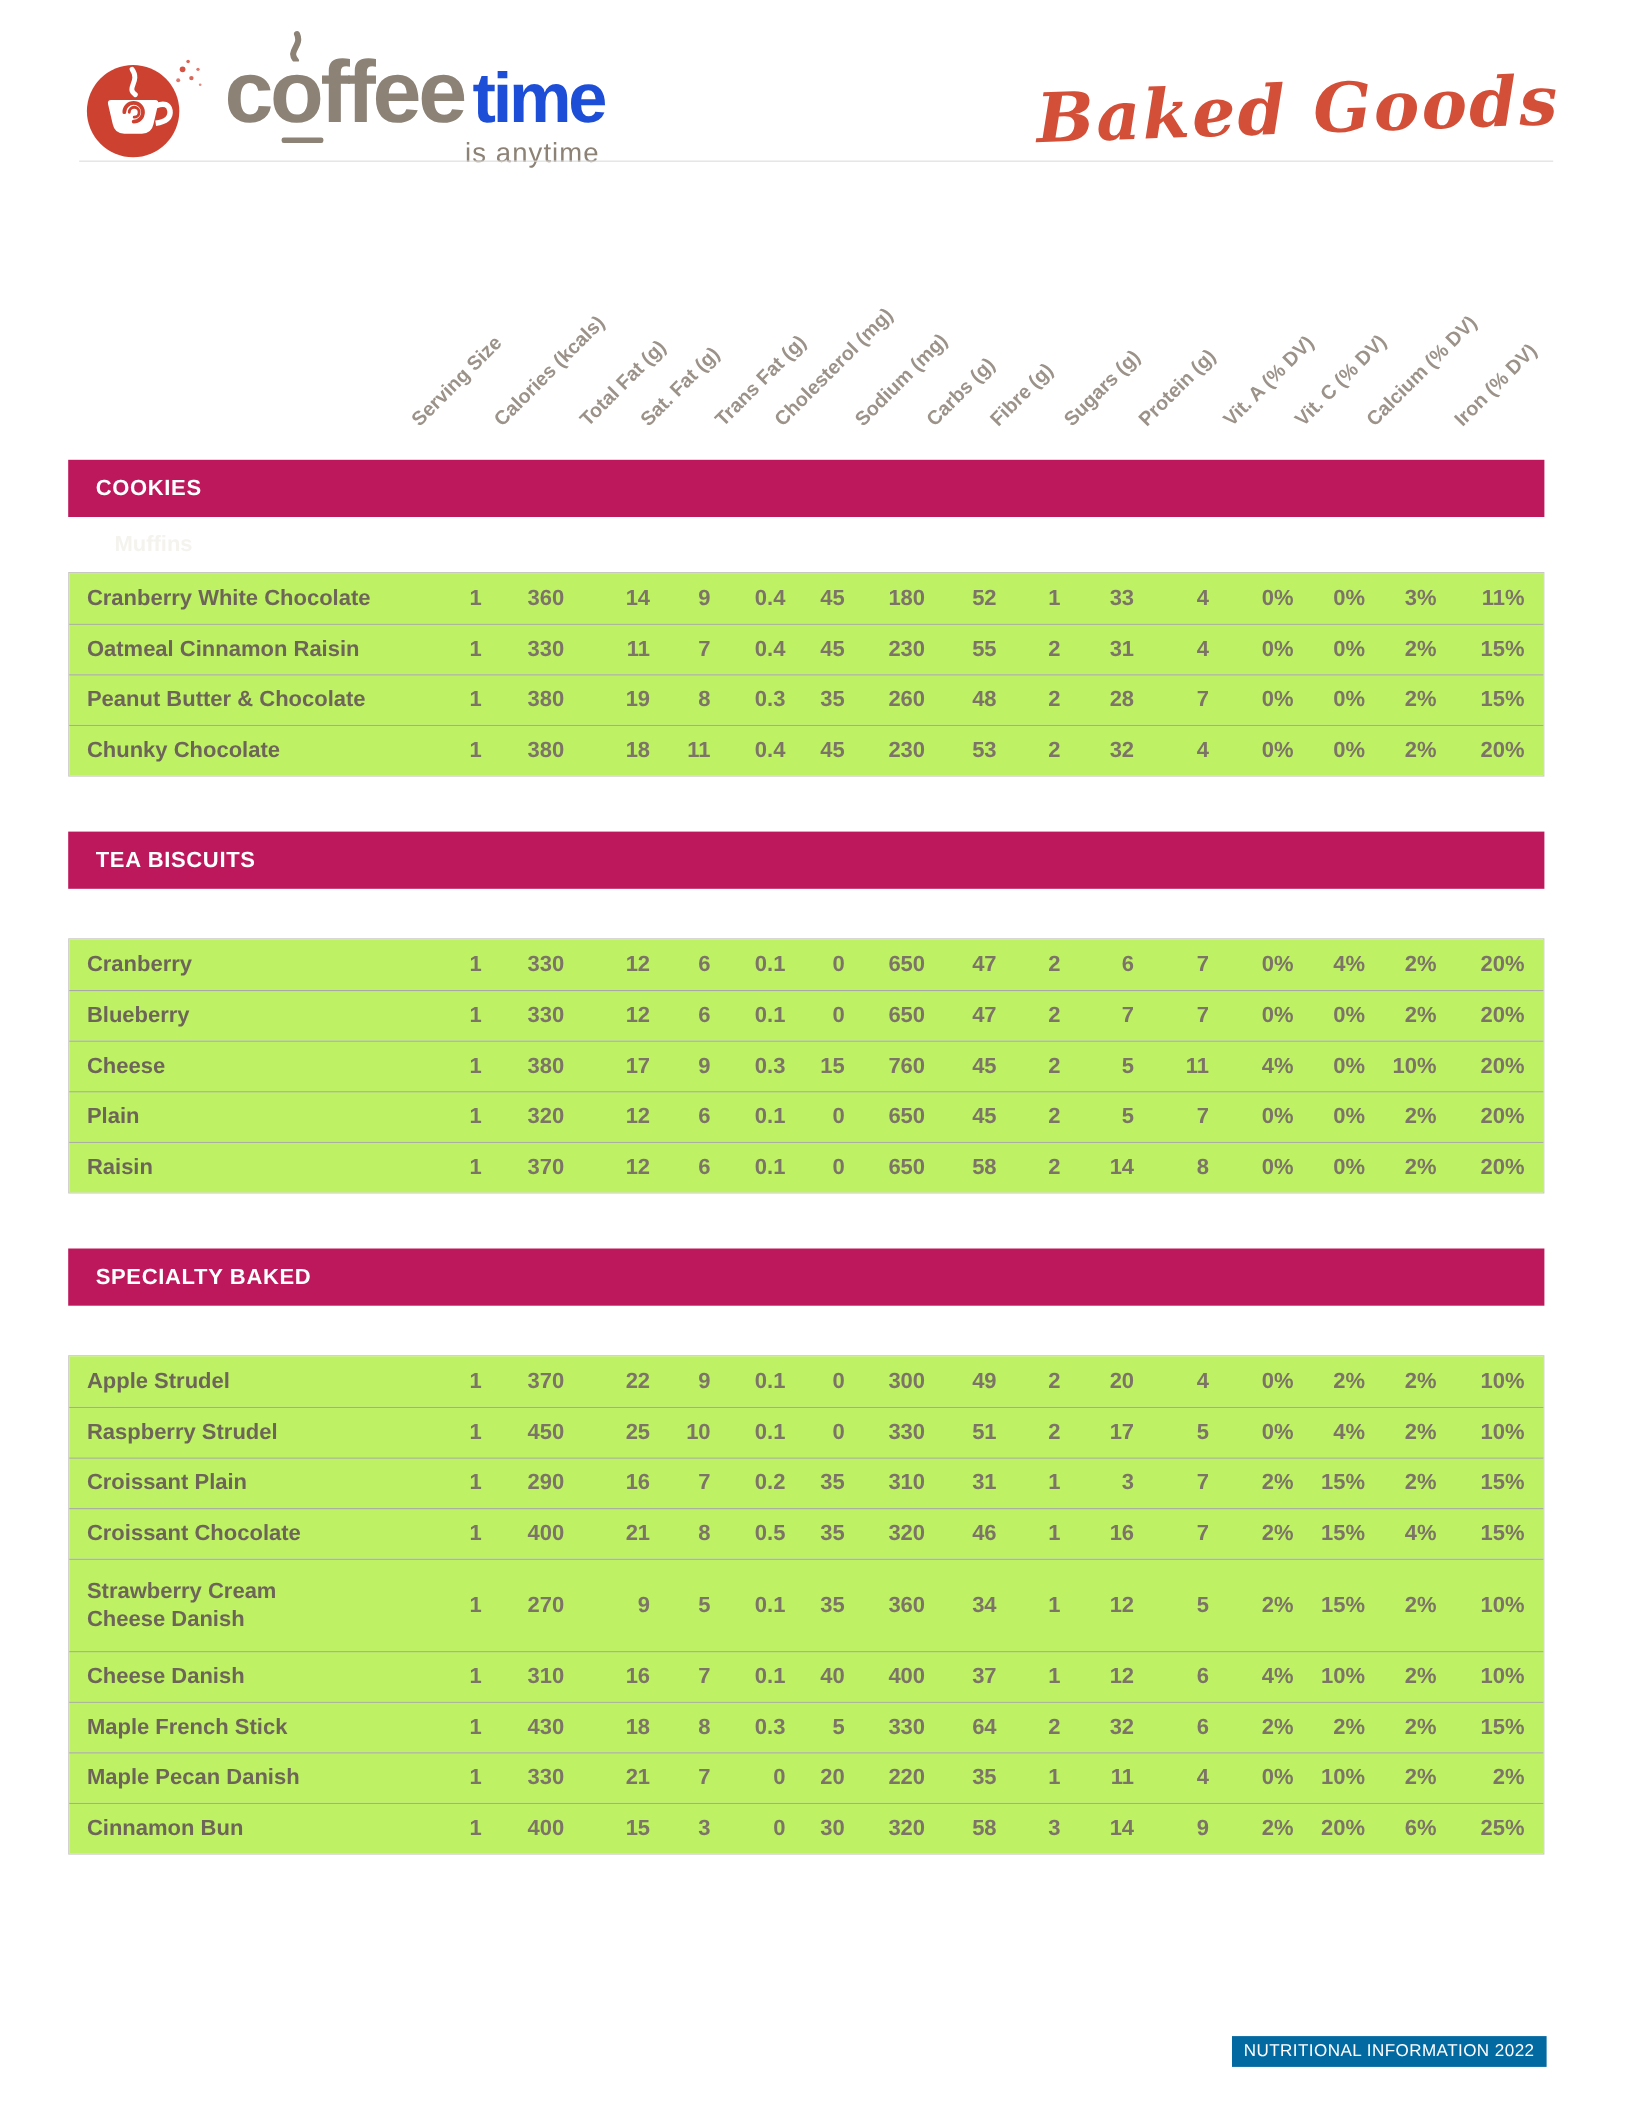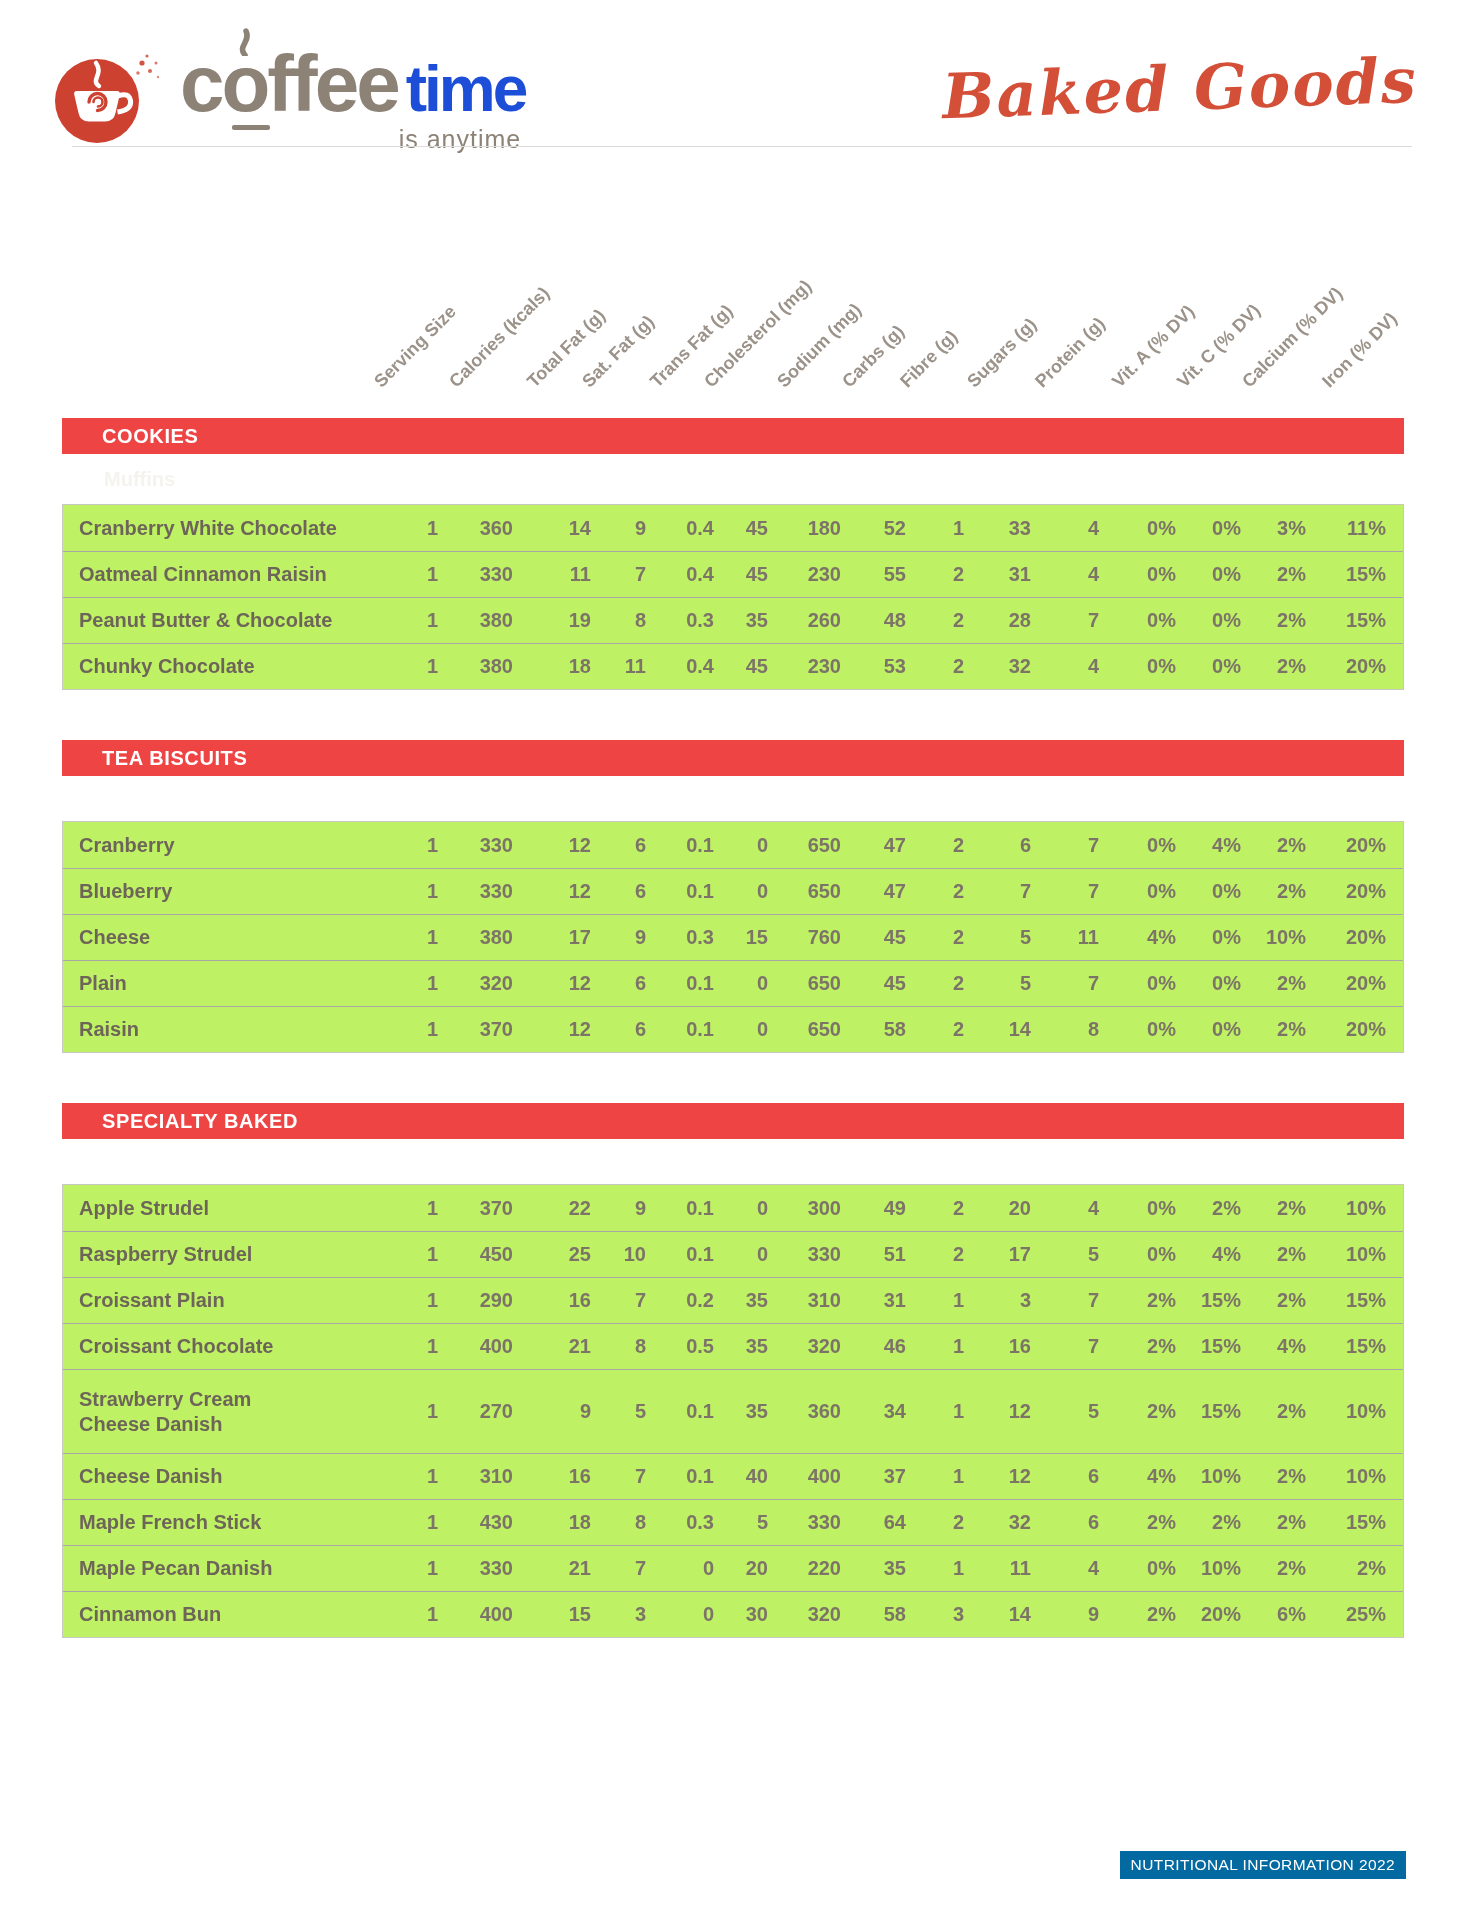--- a/index.html
+++ b/index.html
@@ -5,22 +5,22 @@
   html,body{margin:0;padding:0;background:#ffffff;}
   .page{
     position:relative;
     width:1484px;height:1920px;
     background:#ffffff;
     font-family:"Liberation Sans",sans-serif;
     overflow:hidden;
   }
   
   .header{
-    position:absolute;top:44px;left:52px;right:66px;
-    display:flex;justify-content:space-between;align-items:flex-start;
+    position:absolute;top:44px;left:76px;right:66px;
+    display:flex;justify-content:space-between;align-items:center;
   }
   .logo{display:flex;align-items:flex-start;}
   .logo-icon{margin-top:6px;}
   .wordmark{position:relative;margin-left:10px;line-height:1;white-space:nowrap;}
   .wm-row{display:flex;align-items:baseline;}
   .wm-coffee{font-size:80px;font-weight:bold;color:#8c8276;letter-spacing:-3px;position:relative;}
   .wm-time{font-size:64px;font-weight:bold;color:#1d4ed8;letter-spacing:-3px;margin-left:8px;}
   .o-swirl{position:absolute;left:55px;top:-18px;}
   .o-underline{position:absolute;left:52px;bottom:-6px;width:38px;height:5px;background:#8c8276;border-radius:2px;}
   .tagline{position:absolute;right:4px;bottom:-28px;font-size:25px;color:#8c8276;letter-spacing:1px;}
@@ -36,23 +36,23 @@
   .diag-label{
     position:absolute;bottom:26px;
     transform:rotate(-45deg);transform-origin:left bottom;
     white-space:nowrap;font-weight:bold;font-size:18px;color:#9b9289;
   }
 
   
   .sections{position:absolute;top:418px;left:62px;width:1342px;}
   .section{margin-bottom:50px;}
   .banner{
-    height:36px;background:#ef4444;color:#ffffff;
+    height:52px;background:#be185d;color:#ffffff;
     font-weight:bold;font-size:20px;letter-spacing:0.6px;
-    display:flex;align-items:center;padding-left:40px;box-sizing:border-box;
+    display:flex;align-items:center;padding-left:25px;box-sizing:border-box;
   }
   .ghost{
     height:50px;display:flex;align-items:center;padding-left:42px;
     font-weight:bold;font-size:20px;color:#f5f3ee;
   }
   .spacer{height:45px;}
   .ntable{border:1px solid #c9c7c2;}
   .row{
     display:grid;
     grid-template-columns:330px 45px 75px 78px 55px 68px 54px 73px 65px 58px 67px 68px 77px 65px 65px 80px;

